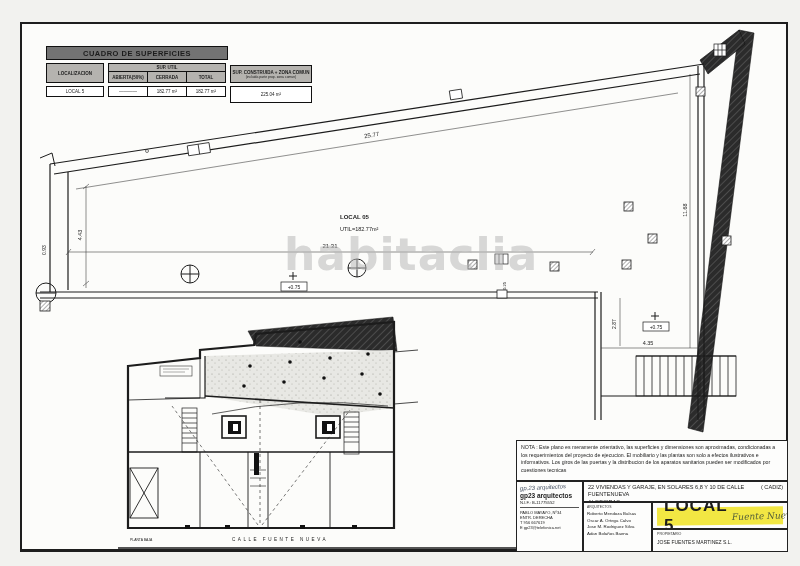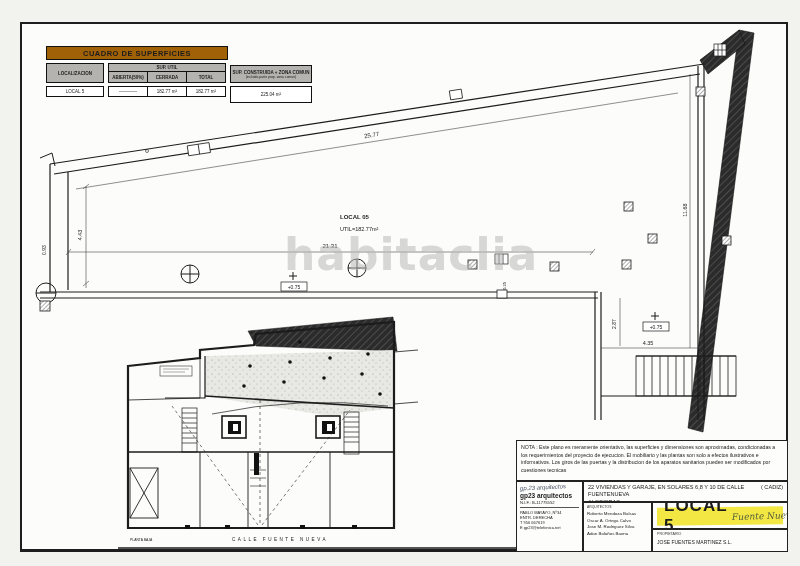--- a/index.html
+++ b/index.html
@@ -9,21 +9,21 @@
     font-family:"Liberation Sans",sans-serif;color:#1c1c1c;
   }
   .sheet{
     position:absolute;left:20px;top:22px;width:768px;height:530px;
     background:#fcfcfa;border:2px solid #1e1e1e;border-bottom-width:3px;box-sizing:border-box;
   }
   
   .surf{position:absolute;left:46px;top:46px;width:272px;font-size:4.5px;}
   .surf .bar{
     position:absolute;left:0;top:0;width:182px;height:14px;
-    background:#a16207;border:1px solid #111;box-sizing:border-box;
+    background:#737373;border:1px solid #111;box-sizing:border-box;
     display:flex;align-items:center;justify-content:center;
     font-weight:bold;font-size:7.5px;letter-spacing:.5px;
   }
   .surf .box{position:absolute;border:1px solid #111;box-sizing:border-box;}
   .hdr{background:#b5b3af;display:flex;align-items:center;justify-content:center;text-align:center;font-weight:bold;}
   .val{background:#fff;display:flex;align-items:center;justify-content:center;text-align:center;}
   .grp{display:flex;flex-direction:column;}
   .grp .t{height:7px;border-bottom:1px solid #111;display:flex;align-items:center;justify-content:center;font-weight:bold;background:#b5b3af;}
   .grp .subs{display:flex;flex:1;}
   .grp .subs div{flex:1;display:flex;align-items:center;justify-content:center;background:#b5b3af;font-weight:bold;border-right:1px solid #111;}

